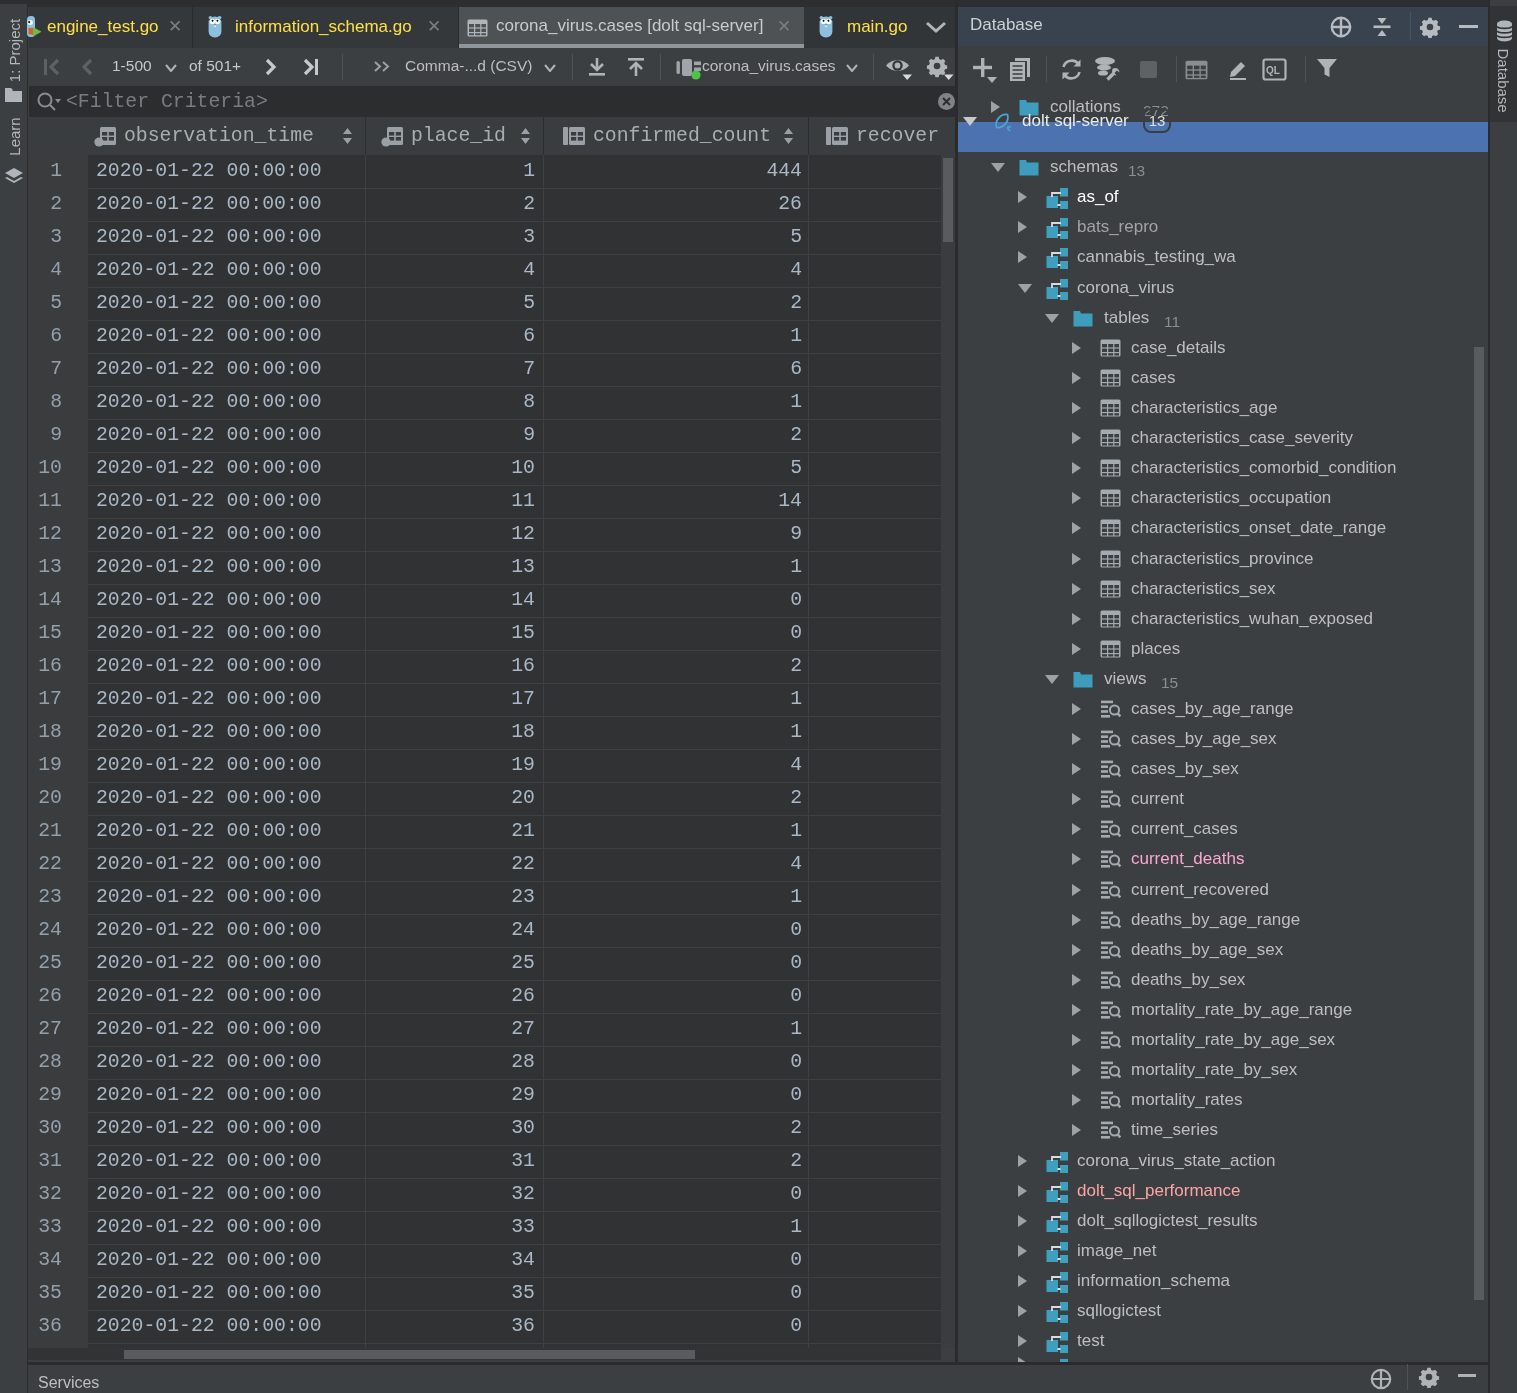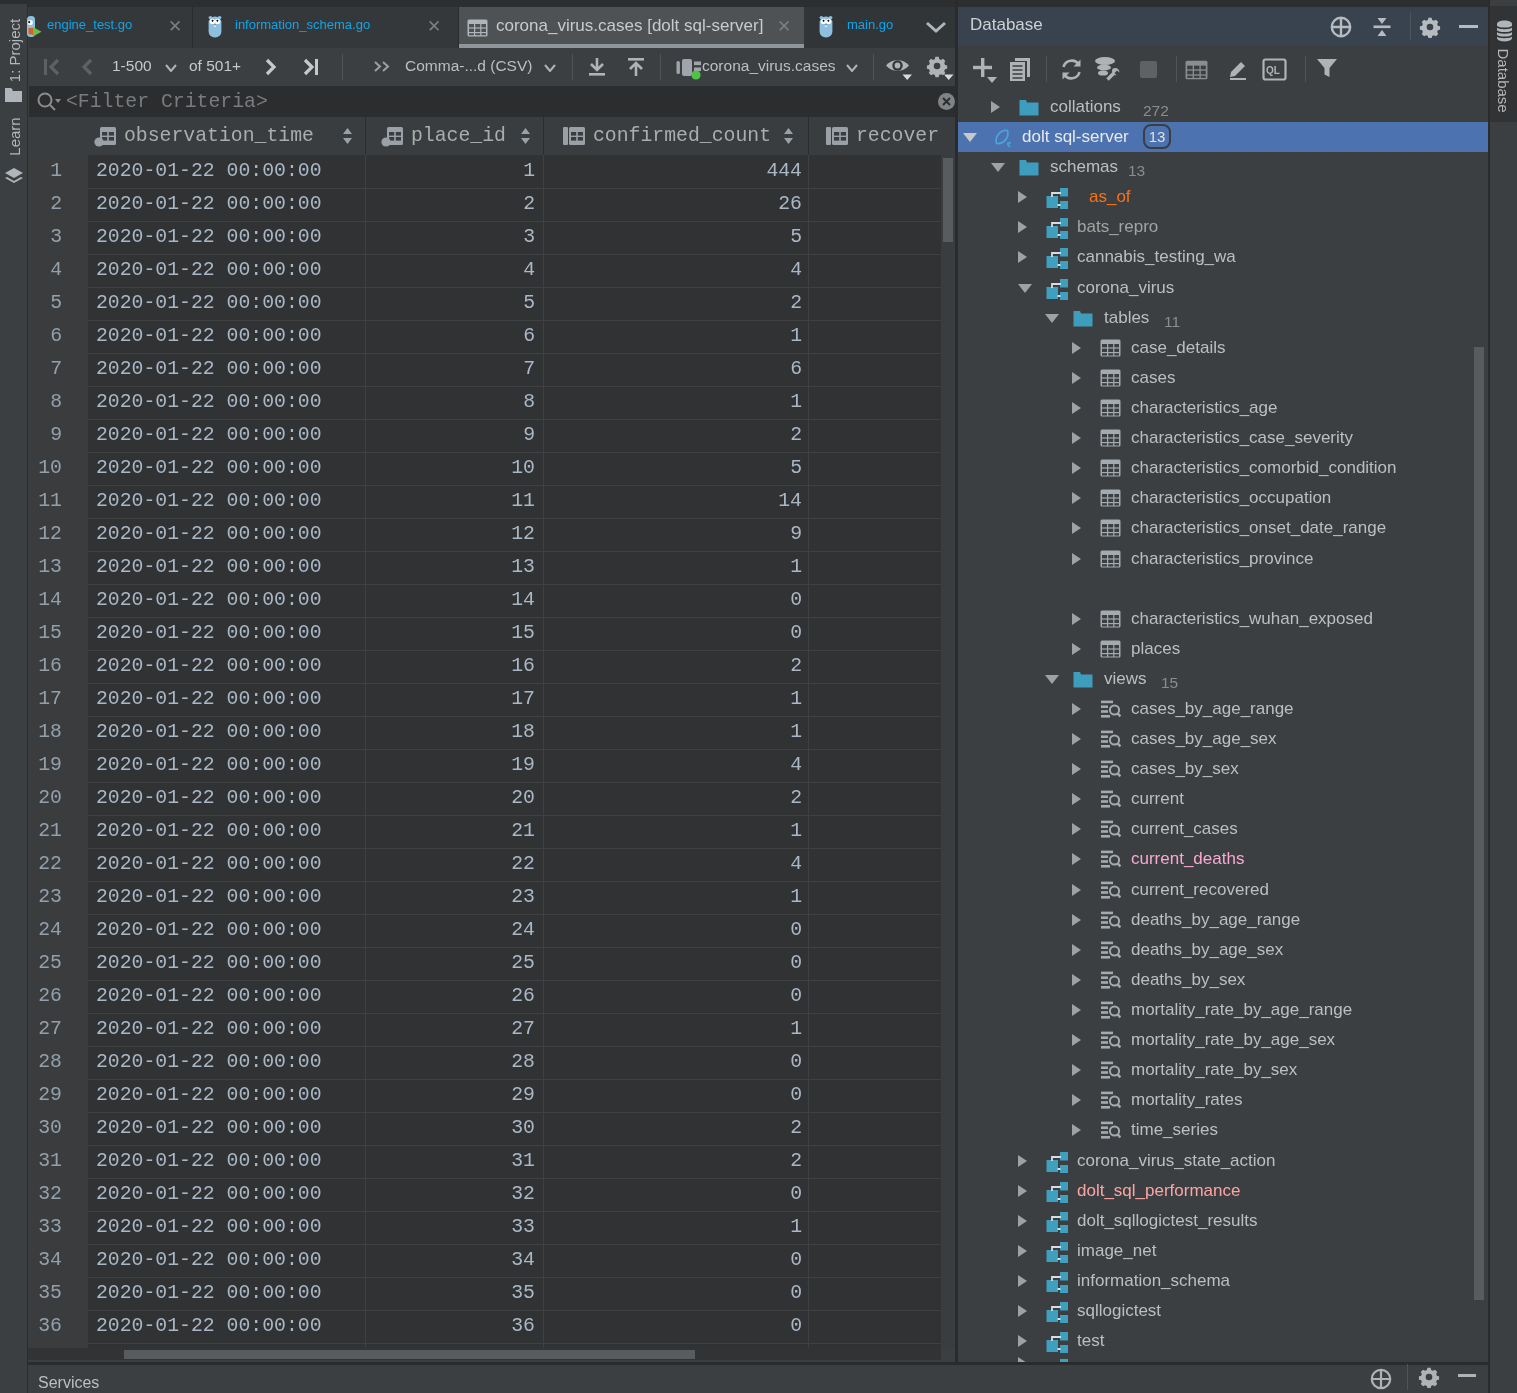--- a/index.html
+++ b/index.html
@@ -2,21 +2,21 @@
 <html><head><meta charset="utf-8">
 <style>
 * { margin:0; padding:0; box-sizing:border-box; }
 html,body { width:1517px; height:1393px; overflow:hidden; background:#3C3F41;
   font-family:"Liberation Sans", sans-serif; }
 .abs { position:absolute; }
 #page { position:relative; width:1517px; height:1393px; overflow:hidden; }
 .mono { font-family:"Liberation Mono", monospace; }
 .vtextL { transform:rotate(-90deg); transform-origin:center; white-space:nowrap; }
 .vtextR { transform:rotate(90deg); transform-origin:center; white-space:nowrap; }
-.tabtxt { font-size:13px; color:#0ea5e9; }
+.tabtxt { font-size:17px; color:#fde047; }
 .row-line { position:absolute; left:88px; width:853px; height:1px; background:#3E4042; }
 .colsep { position:absolute; top:155px; width:1px; height:1193px; background:#3E4042; }
 .cell { position:absolute; font-family:"Liberation Mono", monospace; font-size:19.8px; color:#A9B7C6; line-height:33px; height:33px; white-space:pre; }
 .gnum { position:absolute; font-family:"Liberation Mono", monospace; font-size:19.8px; color:#93A0AC; line-height:33px; height:33px; text-align:right; width:40px; }
 .trow { position:absolute; left:958px; width:530px; height:30px; }
 .ttxt { position:absolute; top:0; font-size:17px; color:#BDBEC0; line-height:30px; white-space:nowrap; }
 .tcnt { position:absolute; top:4px; font-size:15.5px; color:#8A8D90; line-height:30px; }
 .tri-r { position:absolute; top:9px; width:0; height:0; border-top:6px solid transparent; border-bottom:6px solid transparent; border-left:9px solid #9FA2A5; }
 .tri-d { position:absolute; top:11px; width:0; height:0; border-left:7px solid transparent; border-right:7px solid transparent; border-top:9px solid #9FA2A5; }
 </style></head>
@@ -490,21 +490,21 @@
     </svg>
 <div class="trow" style="top:92px">
       <div class="tri-r" style="left:33px;border-left-color:#9FA2A5"></div>
       <svg class="abs" style="left:61px;top:7px" width="20" height="17" viewBox="0 0 20 17">
 <path d="M0.5 3 L0.5 16.5 L19.5 16.5 L19.5 3.5 L8 3.5 L7 1 L0.5 1 Z" fill="#3E9CBC"></path>
       </svg>
       <div class="ttxt" style="left:92px;color:#BDBEC0">collations</div>
       <div class="tcnt" style="left:185px">272</div>
     </div>
 <div class="abs" style="left:958px;top:122px;width:530px;height:30px;background:#4C72B0"></div>
-<div class="trow" style="top:122px">
+<div class="trow" style="top:106px">
       <div class="tri-d" style="left:5px;border-top-color:#C6C8CA"></div>
       <svg class="abs" style="left:33px;top:3px" width="23" height="25" viewBox="0 0 23 25">
 <g transform="rotate(40 11 12)">
 <path d="M11 3.5 C14 5.5 15.5 8.5 15.5 12 C15.5 15.5 14 18.5 11 20.5 C8 18.5 6.5 15.5 6.5 12 C6.5 8.5 8 5.5 11 3.5 Z" fill="none" stroke="#49A6DA" stroke-width="1.7"></path>
 </g>
 <path d="M16 18.5 L20 17.5 M16.5 19 L19 22" stroke="#49A6DA" stroke-width="1.7" fill="none"></path>
 </svg>
       <div class="ttxt" style="left:64px;color:#E8EAEC">dolt sql-server</div>
       <div class="abs" style="left:185px;top:2px;width:28px;height:25px;border:2px solid #3A3E44;border-radius:8px;font-size:15px;color:#DDE0E3;text-align:center;line-height:22px">13</div>
     </div>
@@ -517,21 +517,21 @@
       <div class="tcnt" style="left:170px">13</div>
     </div>
 <div class="trow" style="top:182px">
       <div class="tri-r" style="left:60px;border-left-color:#9FA2A5"></div>
       <svg class="abs" style="left:88px;top:3px" width="22" height="24" viewBox="0 0 22 24">
 <rect x="0.5" y="11" width="11.5" height="12" fill="#3E9FBE"></rect>
 <rect x="14" y="3" width="8" height="8.5" fill="#3E9FBE"></rect>
 <rect x="14" y="16" width="8" height="8" fill="#3E9FBE"></rect>
 <path d="M6 12 V8 H15 M11.5 20 H14.5" stroke="#D7DCE0" stroke-width="1.8" fill="none"></path>
 </svg>
-      <div class="ttxt" style="left:131px;color:#f97316">as_of</div>
+      <div class="ttxt" style="left:119px;color:#ffffff">as_of</div>
     </div>
 <div class="trow" style="top:212px">
       <div class="tri-r" style="left:60px;border-left-color:#9FA2A5"></div>
       <svg class="abs" style="left:88px;top:3px" width="22" height="24" viewBox="0 0 22 24">
 <rect x="0.5" y="11" width="11.5" height="12" fill="#3E9FBE"></rect>
 <rect x="14" y="3" width="8" height="8.5" fill="#3E9FBE"></rect>
 <rect x="14" y="16" width="8" height="8" fill="#3E9FBE"></rect>
 <path d="M6 12 V8 H15 M11.5 20 H14.5" stroke="#D7DCE0" stroke-width="1.8" fill="none"></path>
 </svg>
       <div class="ttxt" style="left:119px;color:#a3a3a3">bats_repro</div>
@@ -684,20 +684,36 @@
         <rect x="8.2" y="5" width="5" height="3.4" fill="#3C3F41"></rect>
         <rect x="14.4" y="5" width="4.6" height="3.4" fill="#3C3F41"></rect>
 <rect x="2" y="9.6" width="5" height="3.4" fill="#3C3F41"></rect>
         <rect x="8.2" y="9.6" width="5" height="3.4" fill="#3C3F41"></rect>
         <rect x="14.4" y="9.6" width="4.6" height="3.4" fill="#3C3F41"></rect>
 <rect x="2" y="14.2" width="5" height="2.3" fill="#3C3F41"></rect>
         <rect x="8.2" y="14.2" width="5" height="2.3" fill="#3C3F41"></rect>
         <rect x="14.4" y="14.2" width="4.6" height="2.3" fill="#3C3F41"></rect>
 </svg>
       <div class="ttxt" style="left:173px;color:#BDBEC0">characteristics_province</div>
+    </div>
+<div class="trow" style="top:574px">
+      <div class="tri-r" style="left:114px;border-left-color:#9FA2A5"></div>
+      <svg class="abs" style="left:142px;top:6px" width="21" height="18" viewBox="0 0 21 18">
+<rect x="0.5" y="0.5" width="20" height="17" rx="1.5" fill="#A3AAB0"></rect>
+<rect x="2" y="5" width="5" height="3.4" fill="#3C3F41"></rect>
+        <rect x="8.2" y="5" width="5" height="3.4" fill="#3C3F41"></rect>
+        <rect x="14.4" y="5" width="4.6" height="3.4" fill="#3C3F41"></rect>
+<rect x="2" y="9.6" width="5" height="3.4" fill="#3C3F41"></rect>
+        <rect x="8.2" y="9.6" width="5" height="3.4" fill="#3C3F41"></rect>
+        <rect x="14.4" y="9.6" width="4.6" height="3.4" fill="#3C3F41"></rect>
+<rect x="2" y="14.2" width="5" height="2.3" fill="#3C3F41"></rect>
+        <rect x="8.2" y="14.2" width="5" height="2.3" fill="#3C3F41"></rect>
+        <rect x="14.4" y="14.2" width="4.6" height="2.3" fill="#3C3F41"></rect>
+</svg>
+      <div class="ttxt" style="left:173px;color:#BDBEC0">characteristics_sex</div>
     </div>
 <div class="trow" style="top:604px">
       <div class="tri-r" style="left:114px;border-left-color:#9FA2A5"></div>
       <svg class="abs" style="left:142px;top:6px" width="21" height="18" viewBox="0 0 21 18">
 <rect x="0.5" y="0.5" width="20" height="17" rx="1.5" fill="#A3AAB0"></rect>
 <rect x="2" y="5" width="5" height="3.4" fill="#3C3F41"></rect>
         <rect x="8.2" y="5" width="5" height="3.4" fill="#3C3F41"></rect>
         <rect x="14.4" y="5" width="4.6" height="3.4" fill="#3C3F41"></rect>
 <rect x="2" y="9.6" width="5" height="3.4" fill="#3C3F41"></rect>
         <rect x="8.2" y="9.6" width="5" height="3.4" fill="#3C3F41"></rect>

